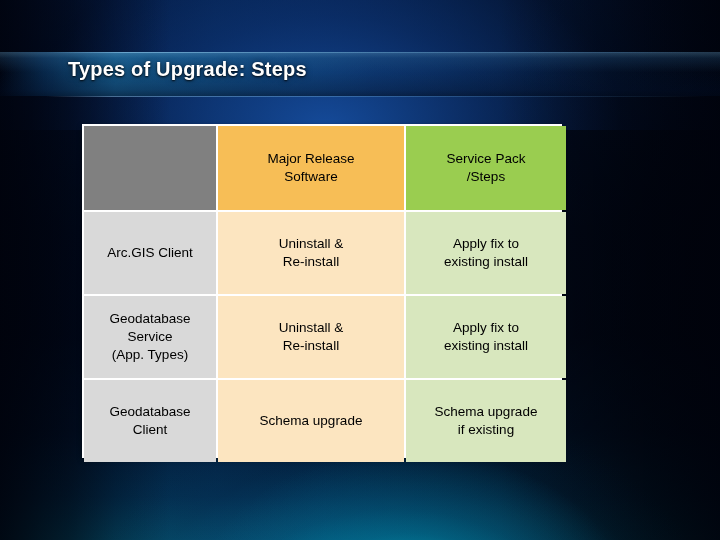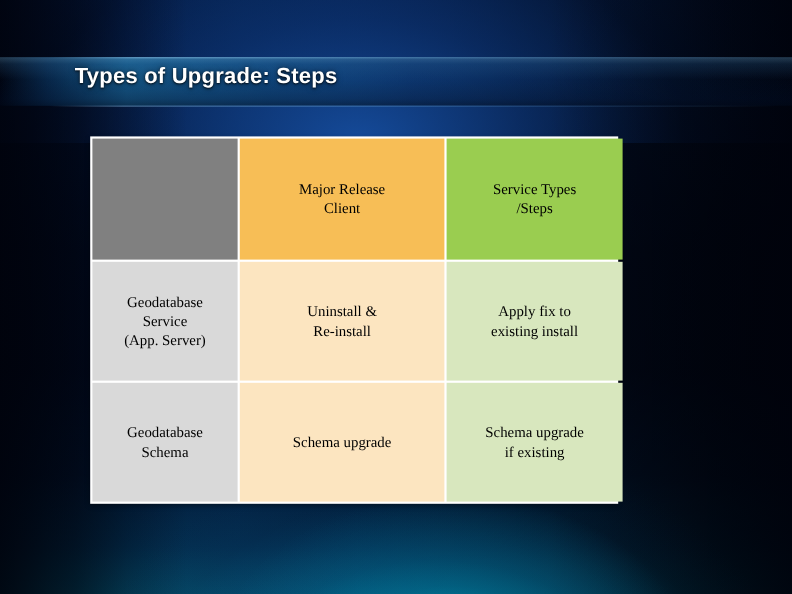--- a/index.html
+++ b/index.html
@@ -183,21 +183,20 @@
     border-spacing: 2px;
     table-layout: fixed;
   }
   table.grid td {
     padding: 2px 6px;
     text-align: center;
     vertical-align: middle;
     font-size: 13.5px;
     line-height: 1.32;
     color: #000000;
-    font-family: Liberation Serif, serif;
   }
   col.c-label { width: 132px; }
   col.c-major { width: 186px; }
   col.c-patch { width: 160px; }
 
   tr.header-row { height: 84px; }
   tr.body-row   { height: 82px; }
 
   td.h-blank { background: #808080; }
   td.h-major { background: #f7be56; }
@@ -236,49 +235,62 @@
         <col class="c-label">
         <col class="c-major">
         <col class="c-patch">
       </colgroup>
       <tbody>
 
         <tr class="header-row">
           <td class="h-blank"></td>
           <td class="h-major">
             <span class="cell-line">Major Release</span>
-            <span class="cell-line">Client</span>
+            <span class="cell-line">Software</span>
           </td>
           <td class="h-patch">
-            <span class="cell-line">Service Types</span>
+            <span class="cell-line">Service Pack</span>
             <span class="cell-line">/Steps</span>
           </td>
         </tr>
 
+        <tr class="body-row">
+          <td class="b-label">
+            <span class="cell-line">Arc.GIS Client</span>
+          </td>
+          <td class="b-major">
+            <span class="cell-line">Uninstall &amp;</span>
+            <span class="cell-line">Re-install</span>
+          </td>
+          <td class="b-patch">
+            <span class="cell-line">Apply fix to</span>
+            <span class="cell-line">existing install</span>
+          </td>
+        </tr>
 
         <tr class="body-row">
           <td class="b-label">
             <span class="cell-line">Geodatabase</span>
             <span class="cell-line">Service</span>
-            <span class="cell-line">(App. Server)</span>
+            <span class="cell-line">(App. Types)</span>
           </td>
           <td class="b-major">
             <span class="cell-line">Uninstall &amp;</span>
             <span class="cell-line">Re-install</span>
           </td>
           <td class="b-patch">
             <span class="cell-line">Apply fix to</span>
             <span class="cell-line">existing install</span>
           </td>
         </tr>
 
         <tr class="body-row">
           <td class="b-label">
             <span class="cell-line">Geodatabase</span>
-            <span class="cell-line">Schema</span>
+            <span class="cell-line">Client</span>
           </td>
           <td class="b-major">
             <span class="cell-line">Schema upgrade</span>
           </td>
           <td class="b-patch">
             <span class="cell-line">Schema upgrade</span>
             <span class="cell-line">if existing</span>
           </td>
         </tr>
 

